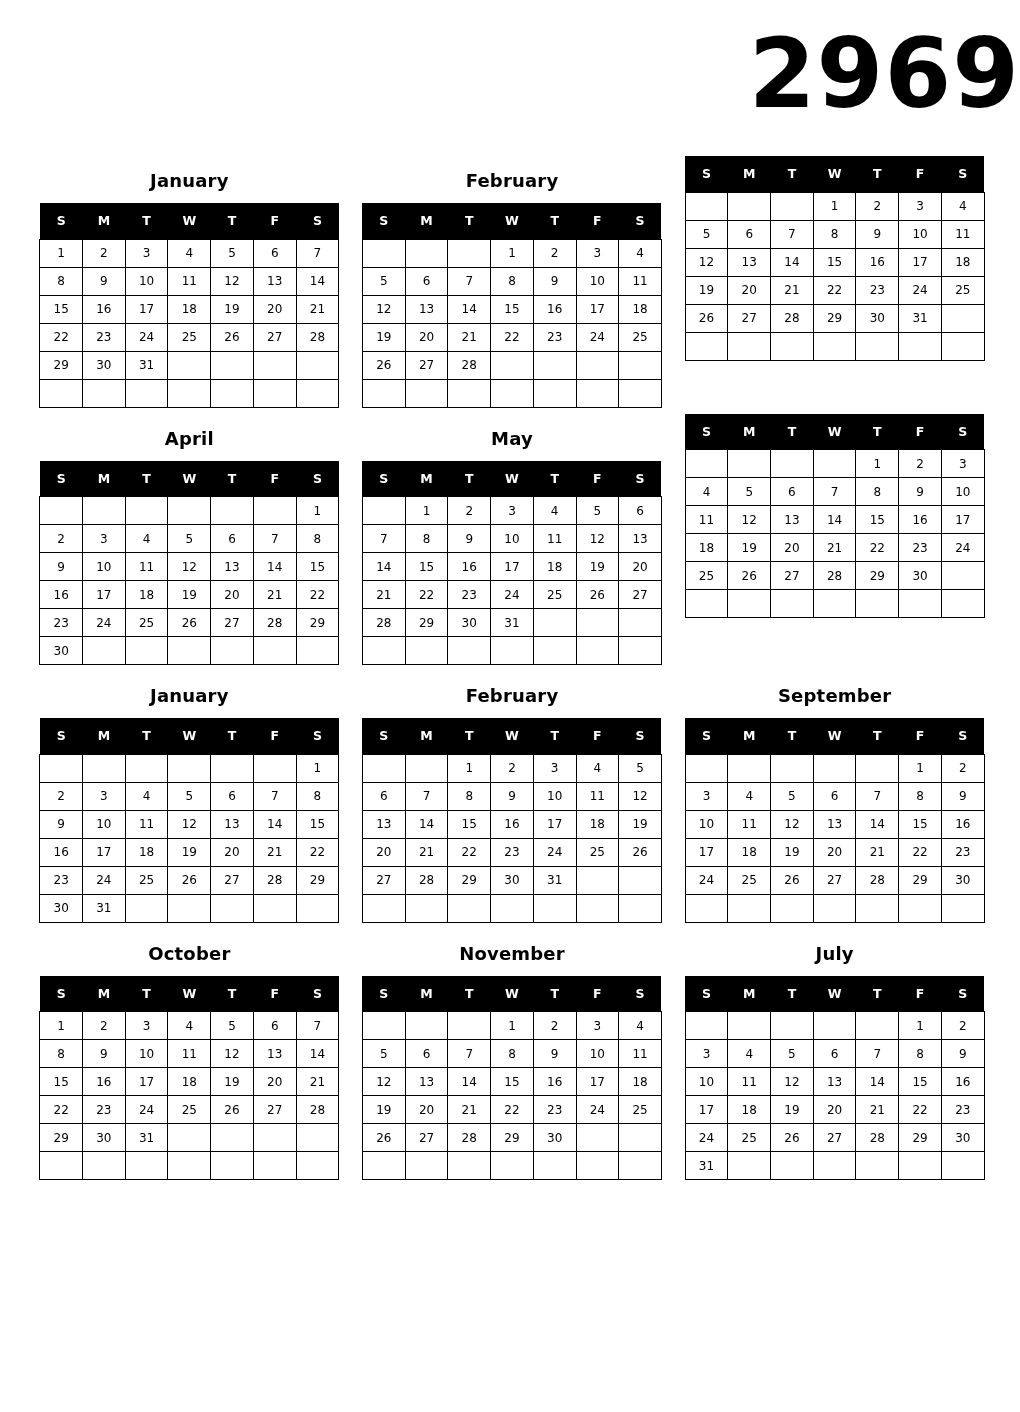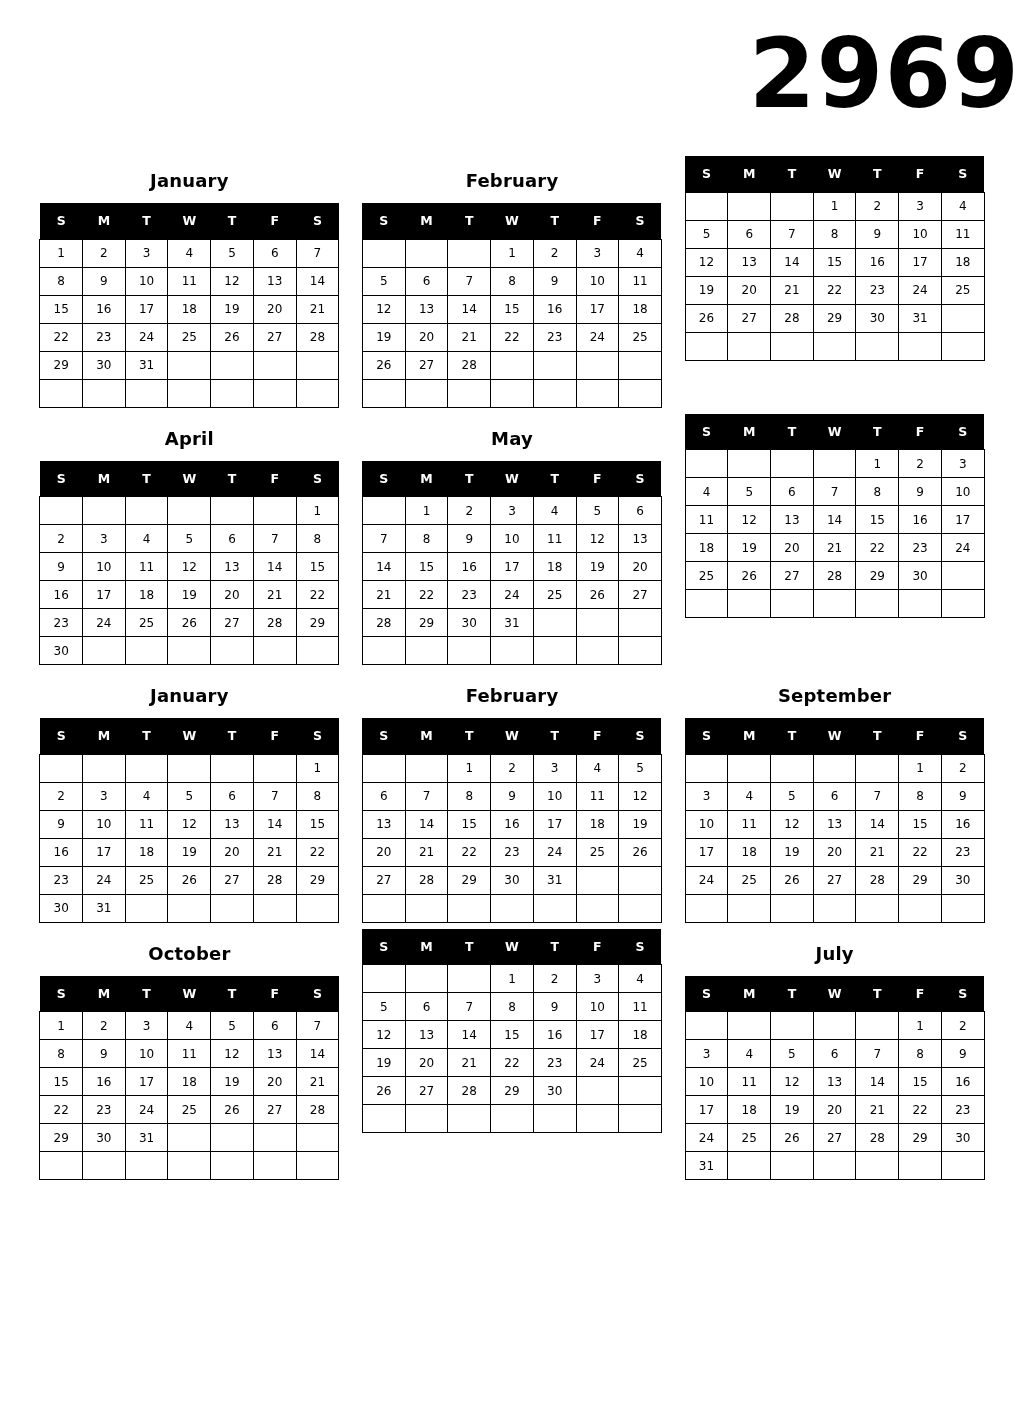--- a/index.html
+++ b/index.html
@@ -798,20 +798,21 @@
               <td class="empty"></td>
               <td class="empty"></td>
               <td class="empty"></td>
               <td class="empty"></td>
               <td class="empty"></td>
             </tr>
           </tbody>
         </table>
       </div>
       <div class="month">
+        <div class="month-name">November</div>
         <table class="cal">
           <thead>
             <tr>
               <th>S</th>
               <th>M</th>
               <th>T</th>
               <th>W</th>
               <th>T</th>
               <th>F</th>
               <th>S</th>

